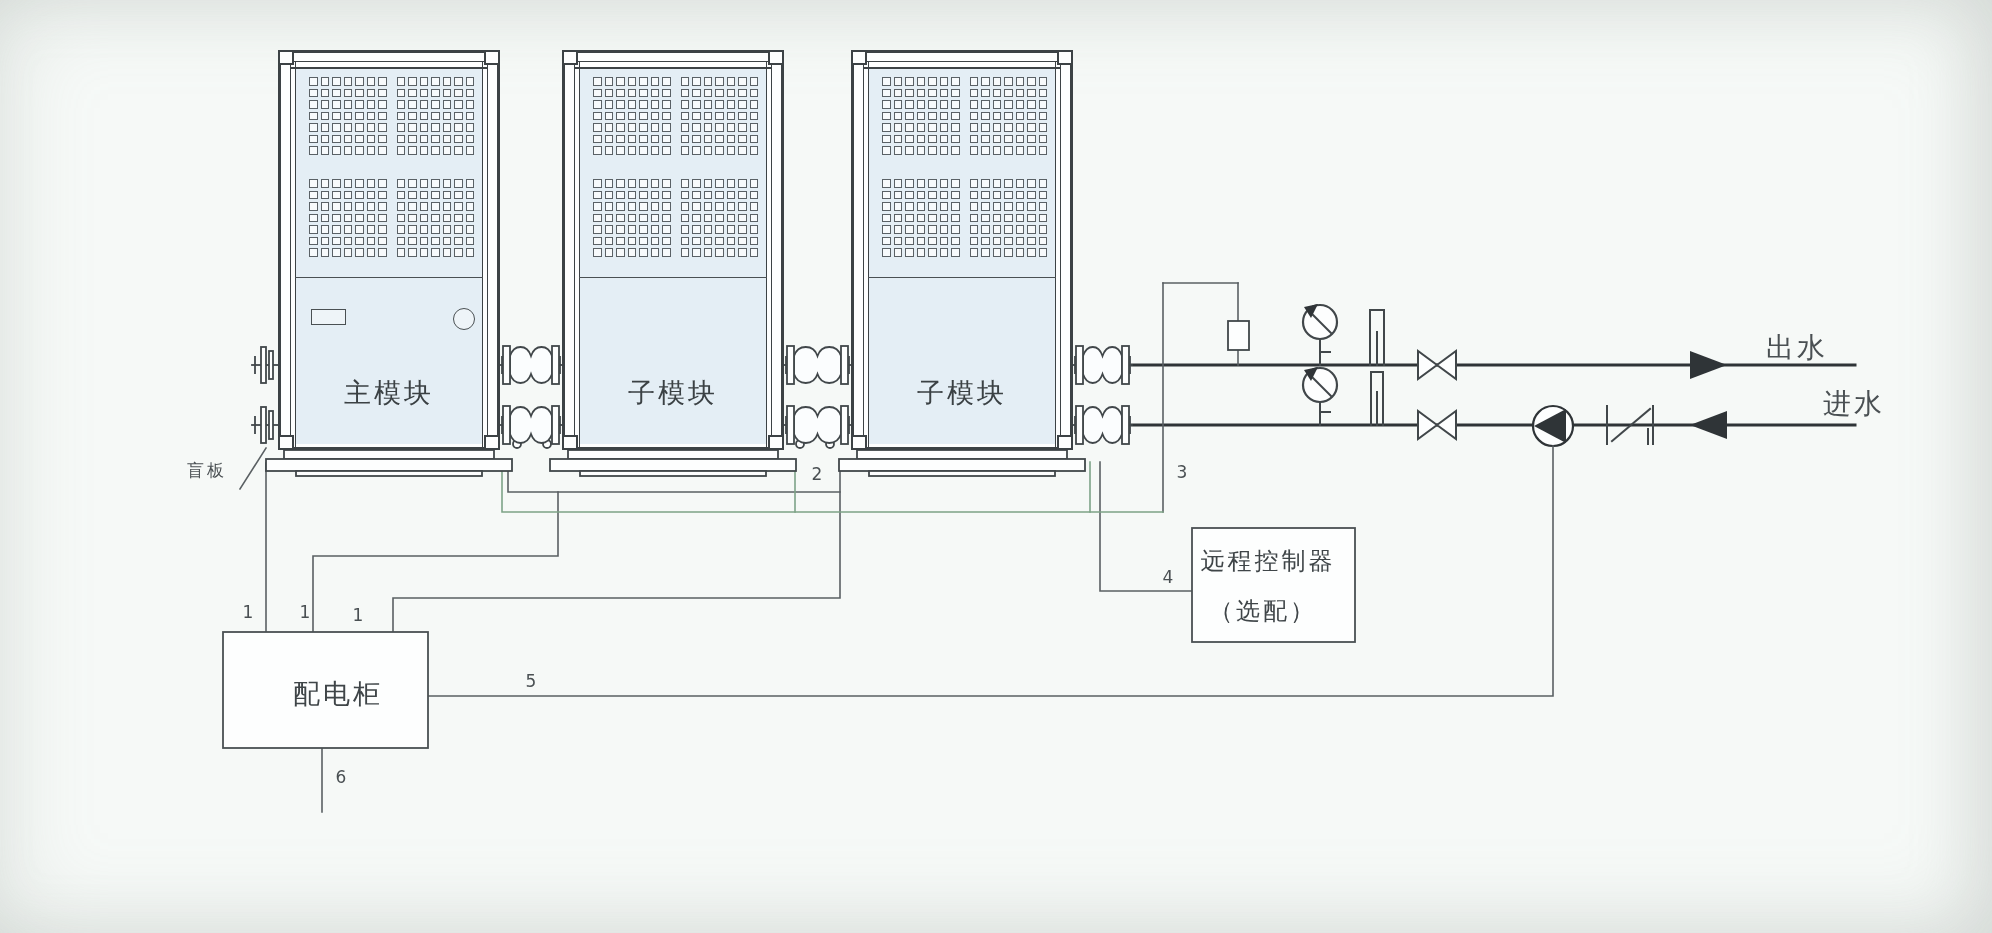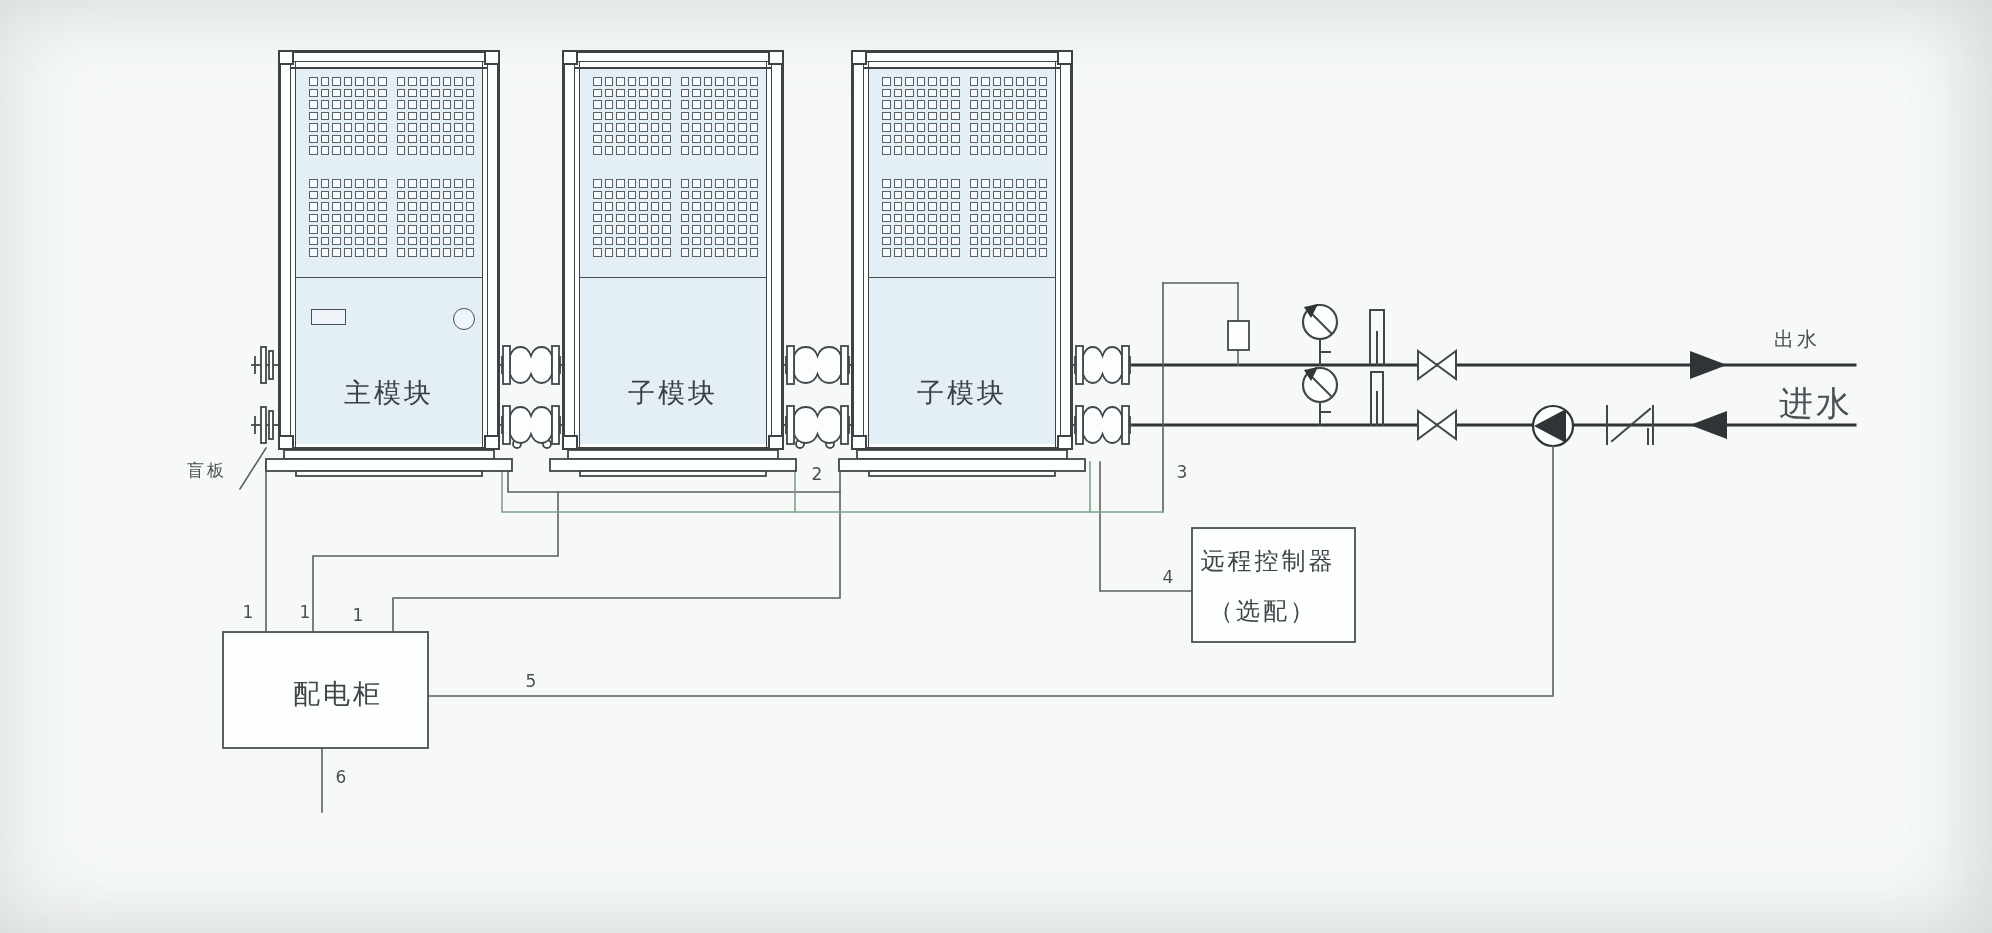--- a/index.html
+++ b/index.html
@@ -905,16 +905,16 @@
   <span class="callout" style="left:1182px;top:472px">3</span>
   <span class="callout" style="left:1168px;top:577px">4</span>
   <span class="callout" style="left:531px;top:681px">5</span>
   <span class="callout" style="left:341px;top:777px">6</span>
 
   <div class="boxlabel cjk" style="left:223px;top:676px;width:230px;font-size:27px">配电柜</div>
 
   <div class="boxlabel cjk" style="left:1192px;top:545px;width:152px;font-size:24px">远程控制器</div>
   <div class="boxlabel cjk" style="left:1192px;top:595px;width:142px;font-size:24px">（选配）</div>
 
-  <span class="callout cjk" style="left:1797px;top:339px;font-size:20px">出水</span>
-  <span class="callout cjk" style="left:1816px;top:404px;font-size:34px">进水</span>
+  <span class="callout cjk" style="left:1797px;top:348px;font-size:28px">出水</span>
+  <span class="callout cjk" style="left:1854px;top:404px;font-size:28px">进水</span>
 
 </div>
 
 </body></html>

